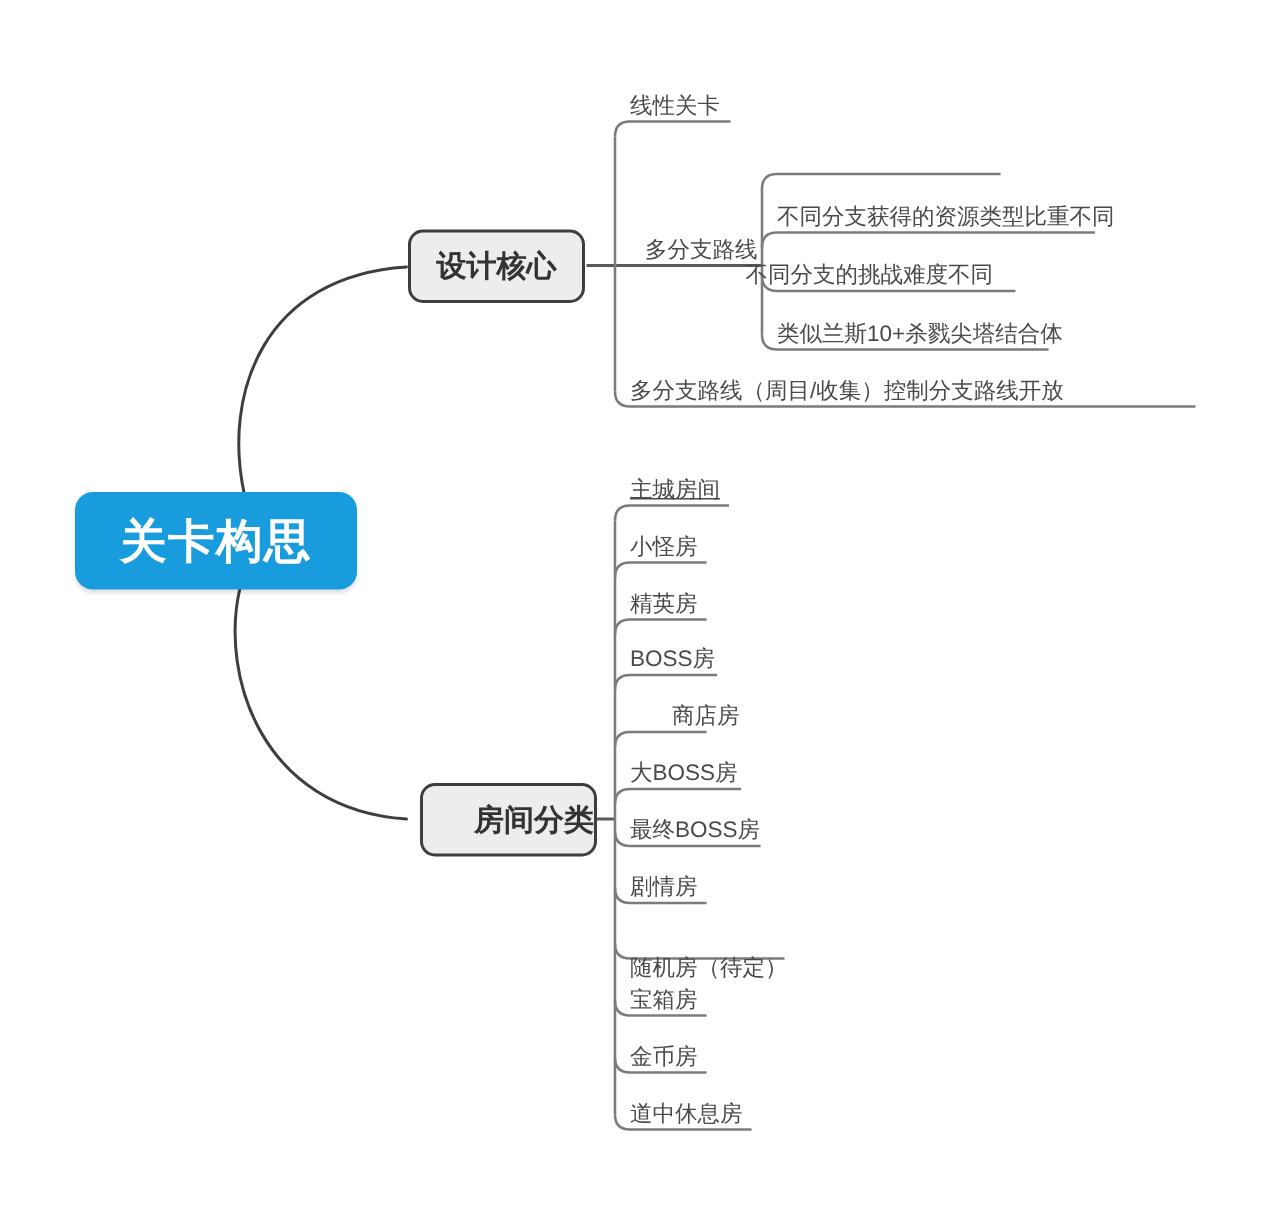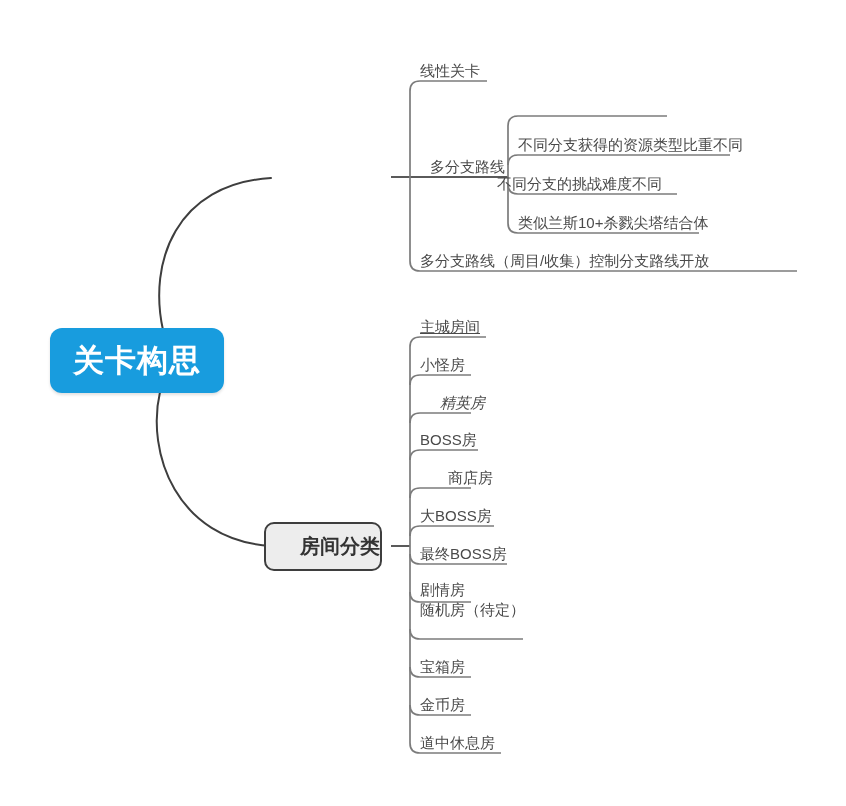--- a/index.html
+++ b/index.html
@@ -11,21 +11,21 @@
   html,body{margin:0;padding:0;background:#FFFFFF;}
   .canvas{
     position:relative;width:846px;height:806px;overflow:hidden;background:#FFFFFF;
     font-family:"Liberation Sans", sans-serif;
   }
   .canvas svg{position:absolute;left:0;top:0;}
   .curve{stroke:var(--line-dark);stroke-width:2;fill:none;stroke-linecap:round;}
   .stub{stroke:var(--line-mid);stroke-width:2;fill:none;}
   .wire{stroke:var(--line-gray);stroke-width:1.7;fill:none;}
   .root-node{
-    position:absolute;left:50px;top:328px;width:174px;height:65px;
+    position:absolute;left:50px;top:328px;width:188px;height:65px;
     background:var(--root-fill);border-radius:12px;
     display:flex;align-items:center;justify-content:center;
     color:var(--root-text);font-size:31px;font-weight:bold;letter-spacing:1px;
     box-shadow:0 2px 3px rgba(0,0,0,0.12);
   }
   .branch-node{
     position:absolute;width:118px;height:49px;box-sizing:border-box;
     background:var(--branch-fill);border:2.5px solid var(--branch-border);border-radius:10px;
     display:flex;align-items:center;justify-content:center;
     color:var(--branch-text);font-size:20px;font-weight:bold;
@@ -90,36 +90,37 @@
       <path class="wire" d="M420,602 H471"></path>
       <path class="wire" d="M420,639 H523"></path>
       <path class="wire" d="M420,677 H471"></path>
       <path class="wire" d="M420,715 H471"></path>
       <path class="wire" d="M420,753 H501"></path>
     </g>
   </svg>
 
   <div class="root-node">关卡构思</div>
 
-  <div class="branch-node" style="left:264px;top:522px;padding-left:34px;">房间分类</div>
+  <div class="branch-node" style="left:272px;top:153px;">设计核心</div>
+  <div class="branch-node" style="left:280px;top:522px;padding-left:34px;">房间分类</div>
 
   <div class="leaf" style="left:420px;top:60px;">线性关卡</div>
   <div class="leaf" style="left:420px;top:156px;margin-left:10px;">多分支路线</div>
   <div class="leaf" style="left:420px;top:250px;">多分支路线（周目/收集）控制分支路线开放</div>
 
   <div class="leaf" style="left:518px;top:134px;">不同分支获得的资源类型比重不同</div>
   <div class="leaf" style="left:497px;top:173px;">不同分支的挑战难度不同</div>
   <div class="leaf" style="left:518px;top:212px;">类似兰斯10+杀戮尖塔结合体</div>
 
   <div class="leaf" style="left:420px;top:316px;text-decoration:underline;">主城房间</div>
   <div class="leaf" style="left:420px;top:354px;">小怪房</div>
-  <div class="leaf" style="left:440px;top:392px;font-style:italic;">精英房</div>
+  <div class="leaf" style="left:420px;top:392px;">精英房</div>
   <div class="leaf" style="left:420px;top:429px;">BOSS房</div>
   <div class="leaf" style="left:420px;top:467px;margin-left:28px;">商店房</div>
   <div class="leaf" style="left:420px;top:505px;">大BOSS房</div>
   <div class="leaf" style="left:420px;top:543px;">最终BOSS房</div>
-  <div class="leaf" style="left:420px;top:581px;font-family:Liberation Mono, monospace;">剧情房</div>
-  <div class="leaf" style="left:420px;top:599px;text-align:center;">随机房（待定）</div>
+  <div class="leaf" style="left:420px;top:581px;">剧情房</div>
+  <div class="leaf" style="left:420px;top:635px;text-align:center;">随机房（待定）</div>
   <div class="leaf" style="left:420px;top:656px;">宝箱房</div>
   <div class="leaf" style="left:420px;top:694px;">金币房</div>
   <div class="leaf" style="left:420px;top:732px;">道中休息房</div>
 
 </div>
 
 </body></html>

